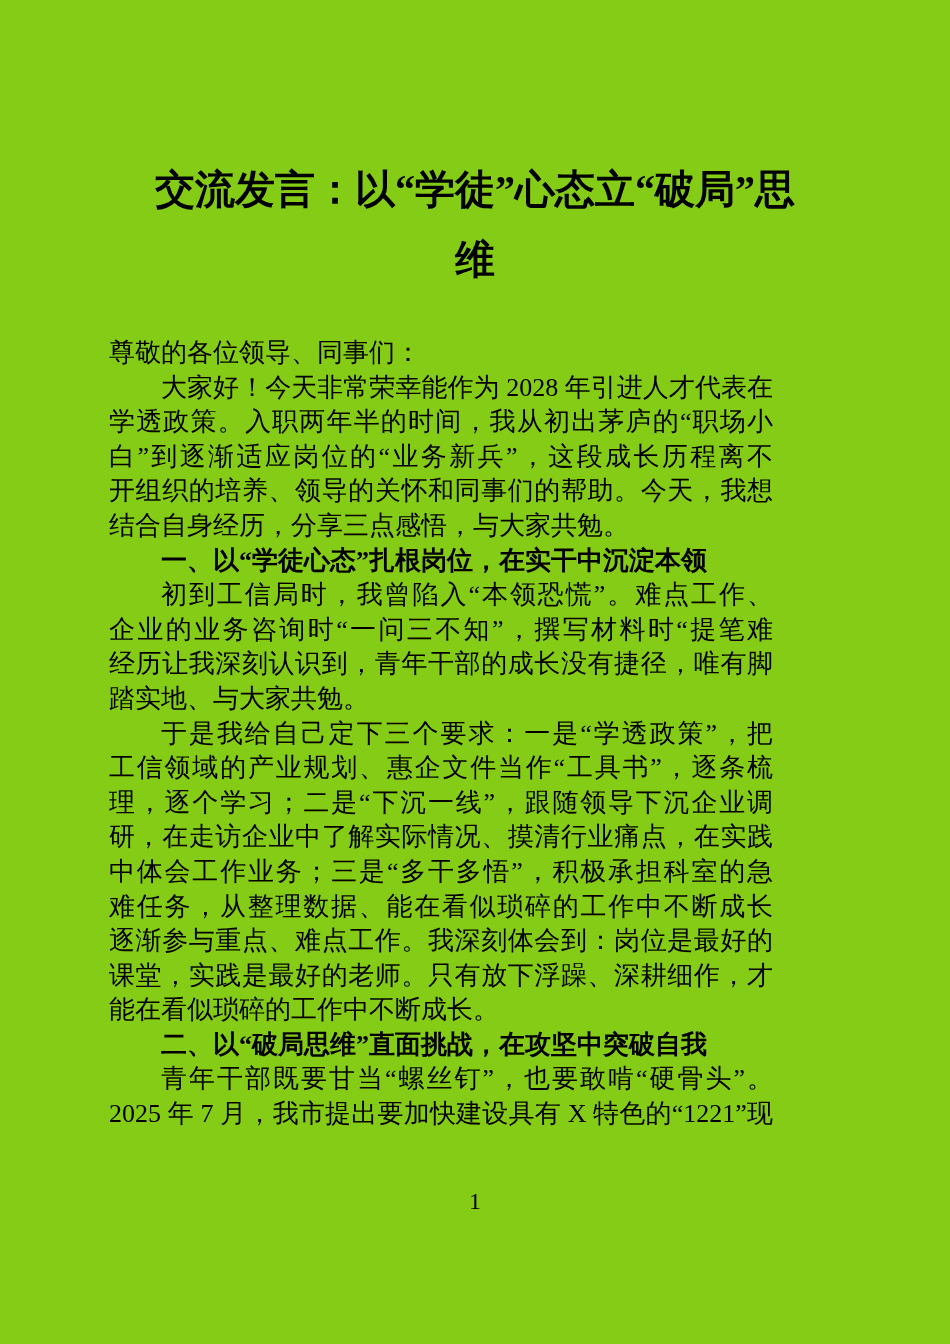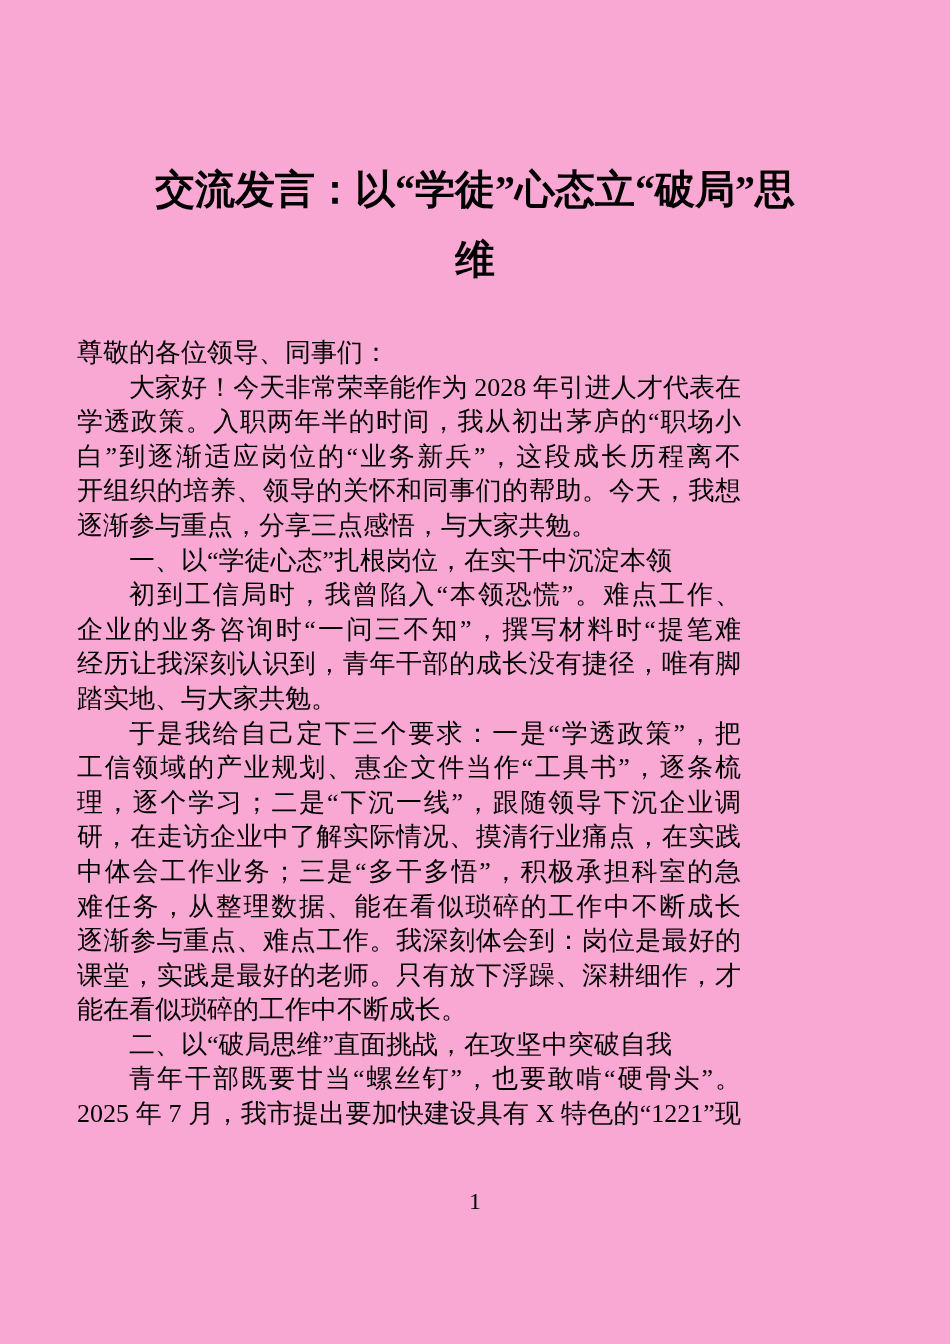--- a/index.html
+++ b/index.html
@@ -4,38 +4,38 @@
 <style>
   html, body {
     margin: 0;
     padding: 0;
     background: #ffffff;
   }
   .page {
     position: relative;
     width: 950px;
     height: 1344px;
-    background: #f9a8d4;
+    background: #84cc16;
     color: #000000;
     overflow: hidden;
     font-family: "Liberation Serif", sans-serif;
   }
   .title {
     margin-top: 155px;
     text-align: center;
     font-size: 40px;
     line-height: 70px;
     font-weight: bold;
     white-space: nowrap;
   }
   .title .tline {
     height: 70px;
   }
   .content {
-    margin: 41px 143px 0 77px;
+    margin: 41px 143px 0 109px;
     width: 664px;
   }
   .para {
     margin: 0;
     padding: 0;
   }
   .line {
     font-size: 26px;
     line-height: 34.6px;
     height: 34.6px;
@@ -43,21 +43,21 @@
     text-align: left;
   }
   .ind {
     text-indent: 52px;
   }
   .jl {
     text-align: justify;
     text-align-last: justify;
   }
   .heading .line {
-    font-weight: normal;
+    font-weight: bold;
   }
   .footer {
     position: absolute;
     top: 1186px;
     left: 0;
     right: 0;
     text-align: center;
     font-size: 24px;
     line-height: 30px;
     font-family: "Liberation Serif", serif;
@@ -73,21 +73,21 @@
     </div>
   <div class="content">
       <div class="para body">
         <div class="line">尊敬的各位领导、同事们：</div>
       </div>
       <div class="para body">
         <div class="line ind jl">大家好！今天非常荣幸能作为 2028 年引进人才代表在</div>
         <div class="line jl">学透政策。入职两年半的时间，我从初出茅庐的“职场小</div>
         <div class="line jl">白”到逐渐适应岗位的“业务新兵”，这段成长历程离不</div>
         <div class="line jl">开组织的培养、领导的关怀和同事们的帮助。今天，我想</div>
-        <div class="line">逐渐参与重点，分享三点感悟，与大家共勉。</div>
+        <div class="line">结合自身经历，分享三点感悟，与大家共勉。</div>
       </div>
       <div class="para heading">
         <div class="line ind">一、以“学徒心态”扎根岗位，在实干中沉淀本领</div>
       </div>
       <div class="para body">
         <div class="line ind jl">初到工信局时，我曾陷入“本领恐慌”。难点工作、</div>
         <div class="line jl">企业的业务咨询时“一问三不知”，撰写材料时“提笔难</div>
         <div class="line jl">经历让我深刻认识到，青年干部的成长没有捷径，唯有脚</div>
         <div class="line">踏实地、与大家共勉。</div>
       </div>

